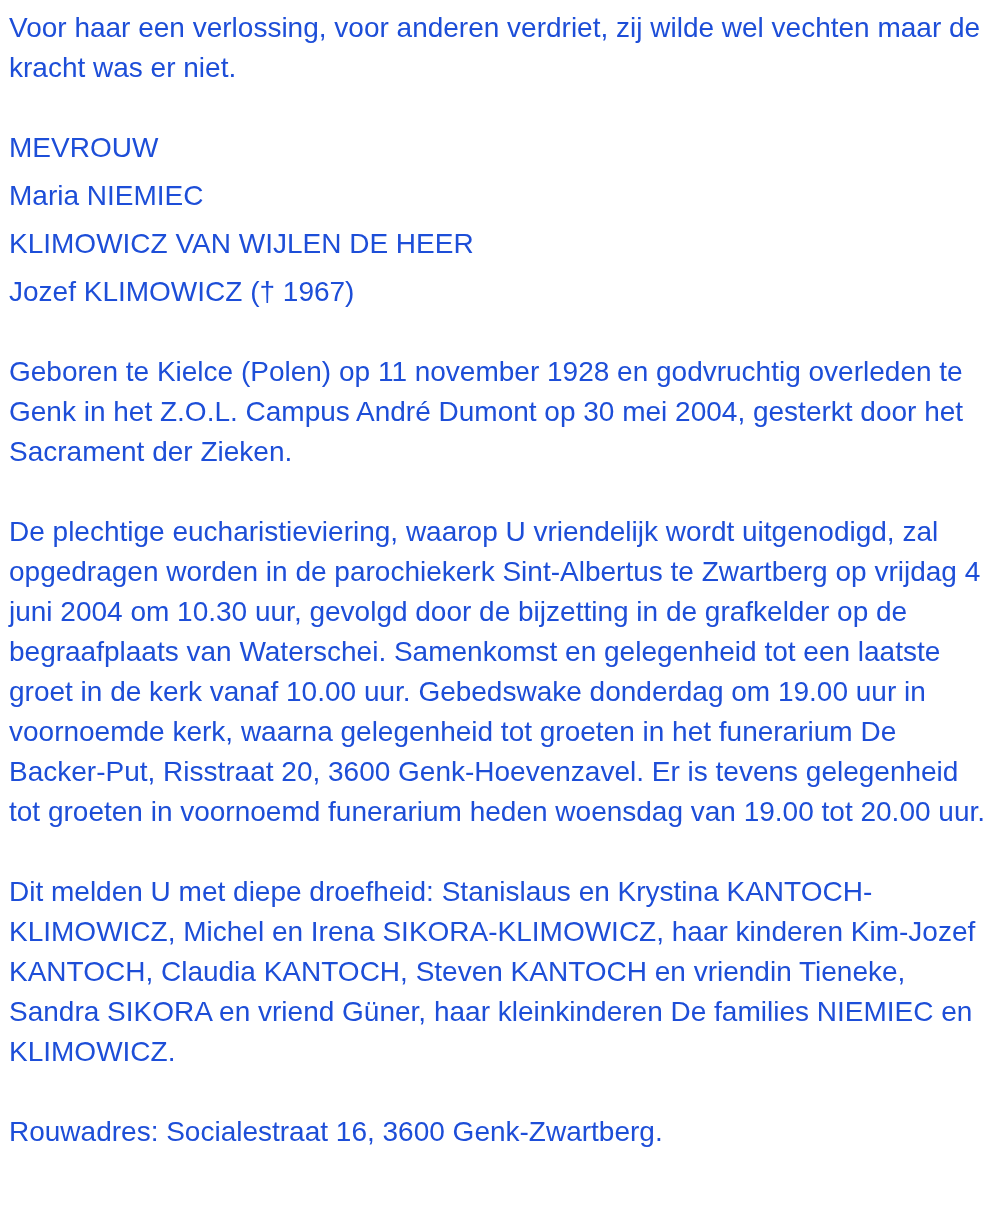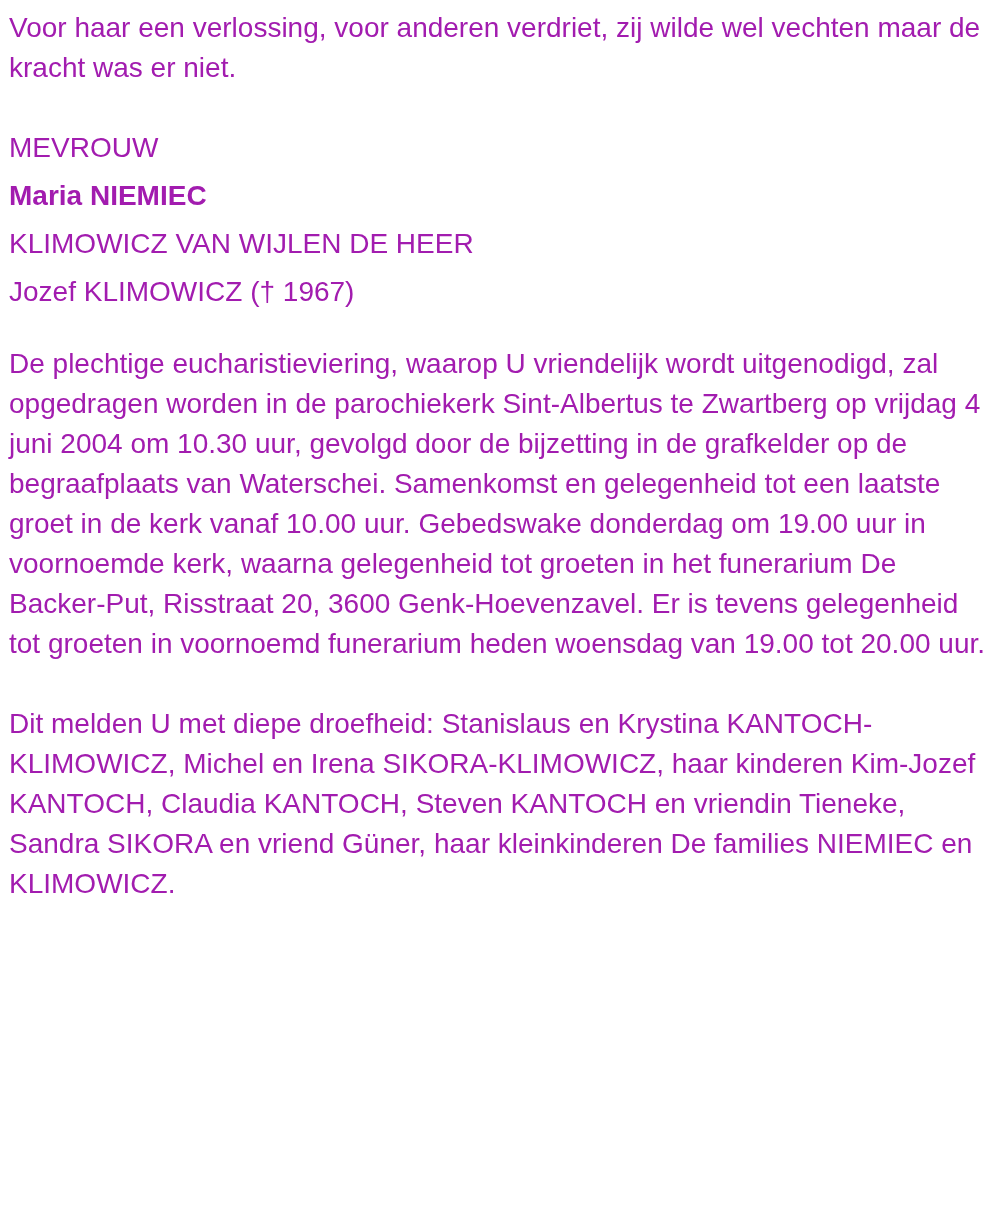--- a/index.html
+++ b/index.html
@@ -10,52 +10,54 @@
   .page {
     box-sizing: border-box;
     width: 1000px;
     height: 1206px;
     background: #ffffff;
     padding: 8px 6px 0 9px;
     overflow: hidden;
     font-family: "Liberation Sans", "DejaVu Sans", sans-serif;
     font-size: 28px;
     line-height: 40px;
-    color: #a21caf;
+    color: #1d4ed8;
     font-stretch: semi-condensed;
   }
   .page p {
     margin: 0 0 40px 0;
   }
   .deceased-header p {
     margin: 0 0 8px 0;
   }
   .deceased-header {
-    margin-bottom: 32px;
+    margin-bottom: 40px;
   }
   .deceased-name {
-    font-weight: 700;
+    font-weight: 400;
   }
   .mourning-address {
     margin-bottom: 0;
   }
 </style>
 </head>
 <body>
 
 <main class="page">
 
   <p>Voor haar een verlossing, voor anderen verdriet, zij wilde wel vechten maar de kracht was er niet.</p>
 
   <section class="deceased-header">
     <p>MEVROUW</p>
     <p class="deceased-name">Maria NIEMIEC</p>
     <p>KLIMOWICZ VAN WIJLEN DE HEER</p>
     <p>Jozef KLIMOWICZ († 1967)</p>
   </section>
 
+  <p>Geboren te Kielce (Polen) op 11 november 1928 en godvruchtig overleden te Genk in het Z.O.L. Campus André Dumont op 30 mei 2004, gesterkt door het Sacrament der Zieken.</p>
 
   <p>De plechtige eucharistieviering, waarop U vriendelijk wordt uitgenodigd, zal opgedragen worden in de parochiekerk Sint-Albertus te Zwartberg op vrijdag 4 juni 2004 om 10.30 uur, gevolgd door de bijzetting in de grafkelder op de begraafplaats van Waterschei. Samenkomst en gelegenheid tot een laatste groet in de kerk vanaf 10.00 uur. Gebedswake donderdag om 19.00 uur in voornoemde kerk, waarna gelegenheid tot groeten in het funerarium De Backer-Put, Risstraat 20, 3600 Genk-Hoevenzavel. Er is tevens gelegenheid tot groeten in voornoemd funerarium heden woensdag van 19.00 tot 20.00 uur.</p>
 
   <p>Dit melden U met diepe droefheid: Stanislaus en Krystina KANTOCH-KLIMOWICZ, Michel en Irena SIKORA-KLIMOWICZ, haar kinderen Kim-Jozef KANTOCH, Claudia KANTOCH, Steven KANTOCH en vriendin Tieneke, Sandra SIKORA en vriend Güner, haar kleinkinderen De families NIEMIEC en KLIMOWICZ.</p>
 
+  <p class="mourning-address">Rouwadres: Socialestraat 16, 3600 Genk-Zwartberg.</p>
 
 </main>
 
 </body></html>

